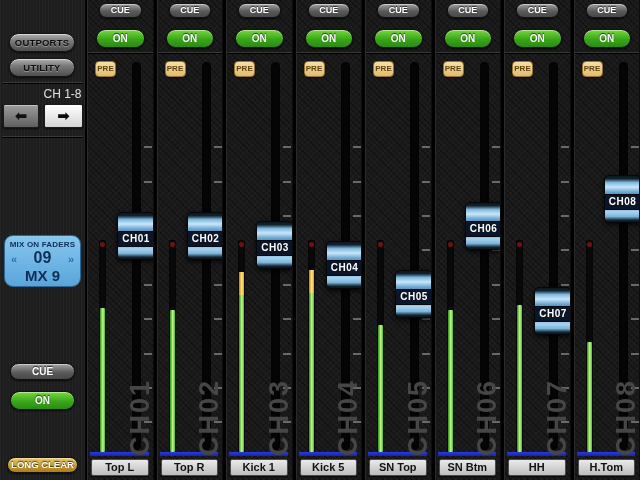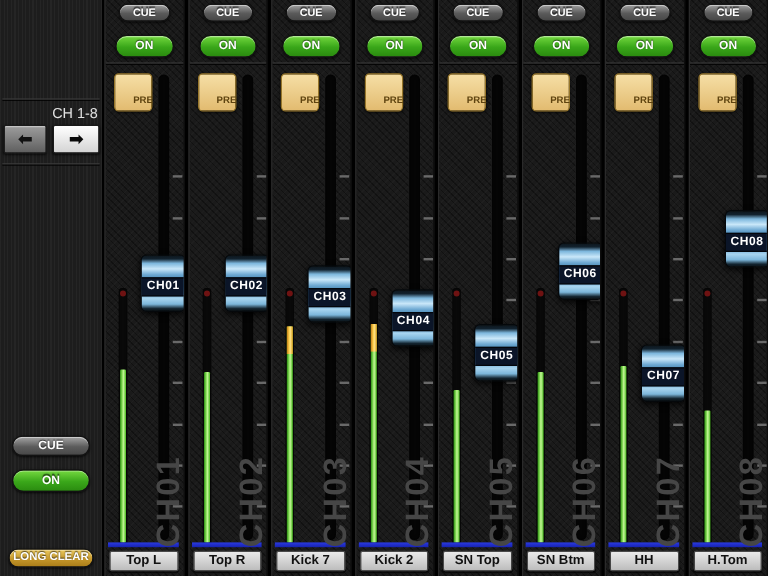--- a/index.html
+++ b/index.html
@@ -77,21 +77,21 @@
     overflow:hidden;
   }
   .ch-cue { position:absolute; left:11px; right:11px; top:3px; height:15px; border-radius:8px;
     background:linear-gradient(#a2a2a2,#5a5a5a 55%,#474747); font-size:9px; line-height:13px; }
   .ch-on  { position:absolute; left:8px; right:8px; top:29px; height:19px; border-radius:10px;
     background:linear-gradient(#74d93f,#39a619 55%,#2a8b0f); font-size:10px; line-height:17px; }
   .ch-divider { position:absolute; left:0; right:0; top:52px; height:1px; background:#383838; box-shadow:0 1px 0 #000; }
   .pre-badge {
     position:absolute; left:7px; top:61px; width:21px; height:16px; border-radius:4px;
     background:linear-gradient(#f6dfa6,#e2bb70); border:1px solid #97762a; box-sizing:border-box;
-    color:#5f4410; font-size:8px; font-weight:bold; text-align:center; line-height:14px; padding:15px;
+    color:#5f4410; font-size:8px; font-weight:bold; text-align:center; line-height:14px; padding:0;
     box-shadow:0 1px 2px rgba(0,0,0,0.6);
   }
   .fader-slot {
     position:absolute; left:44px; top:62px; width:9px; height:388px; border-radius:5px;
     background:#050505; box-shadow:inset 0 0 3px #000, 0 0 1px rgba(255,255,255,0.08);
   }
   .tick { position:absolute; left:56px; width:8px; height:2px; background:#787878; opacity:0.85; }
   .meter-slot {
     position:absolute; left:11px; top:240px; width:7px; height:215px; border-radius:3px;
     background:#090909; box-shadow:inset 0 0 2px #000;
@@ -126,25 +126,36 @@
     color:#121212; font-size:11px; font-weight:bold; text-align:center; line-height:15px; padding:0;
     box-shadow:0 1px 1px rgba(0,0,0,0.7);
   }
   button { font-family:inherit; }
 </style>
 </head>
 <body>
 
 <div id="app">
   <aside id="sidebar">
+    <button class="sbtn" id="btn-outports">OUTPORTS</button>
+    <button class="sbtn" id="btn-utility">UTILITY</button>
     <div class="sb-divider" id="sb-div1"></div>
     <div id="ch-range">CH 1-8</div>
     <button class="nav-arrow" id="nav-prev">⬅</button>
     <button class="nav-arrow" id="nav-next">➡</button>
     <div class="sb-divider" id="sb-div2"></div>
+    <div id="mix-panel">
+      <div class="mp-title">MIX ON FADERS</div>
+      <div class="mp-row">
+        <span class="mp-chev l">«</span>
+        <span>09</span>
+        <span class="mp-chev r">»</span>
+      </div>
+      <div class="mp-name">MX 9</div>
+    </div>
     <button class="pill" id="sb-cue">CUE</button>
     <button class="pill" id="sb-on">ON</button>
     <button class="pill" id="btn-long-faders">LONG CLEAR</button>
   </aside>
 
   <main id="strips">
   <section class="strip">
     <button class="pill ch-cue">CUE</button>
     <button class="pill ch-on">ON</button>
     <div class="ch-divider"></div>
@@ -209,21 +220,21 @@
     <div class="meter-slot"></div>
     <div class="peak-dot"></div>
     <div class="meter-fill" style="top: 272px; height: 180px;">
       <div class="meter-yellow" style="display: block; height: 23px;"></div>
     </div>
     <div class="watermark">CH03</div>
     <button class="fader-cap" style="top: 221px;">
       <span class="cap-band">CH03</span>
     </button>
     <div class="name-bar"></div>
-    <button class="name-plate">Kick 7</button>
+    <button class="name-plate">Kick 1</button>
   <div class="tick" style="top: 146px;"></div>
         <div class="tick" style="top: 181px;"></div>
         <div class="tick" style="top: 215px;"></div>
         <div class="tick" style="top: 249px;"></div>
         <div class="tick" style="top: 284px;"></div>
         <div class="tick" style="top: 318px;"></div>
         <div class="tick" style="top: 353px;"></div>
         <div class="tick" style="top: 387px;"></div>
         <div class="tick" style="top: 421px;"></div>
       </section>
@@ -237,21 +248,21 @@
     <div class="meter-slot"></div>
     <div class="peak-dot"></div>
     <div class="meter-fill" style="top: 270px; height: 182px;">
       <div class="meter-yellow" style="display: block; height: 23px;"></div>
     </div>
     <div class="watermark">CH04</div>
     <button class="fader-cap" style="top: 241px;">
       <span class="cap-band">CH04</span>
     </button>
     <div class="name-bar"></div>
-    <button class="name-plate">Kick 2</button>
+    <button class="name-plate">Kick 5</button>
   <div class="tick" style="top: 146px;"></div>
         <div class="tick" style="top: 181px;"></div>
         <div class="tick" style="top: 215px;"></div>
         <div class="tick" style="top: 249px;"></div>
         <div class="tick" style="top: 284px;"></div>
         <div class="tick" style="top: 318px;"></div>
         <div class="tick" style="top: 353px;"></div>
         <div class="tick" style="top: 387px;"></div>
         <div class="tick" style="top: 421px;"></div>
       </section>

